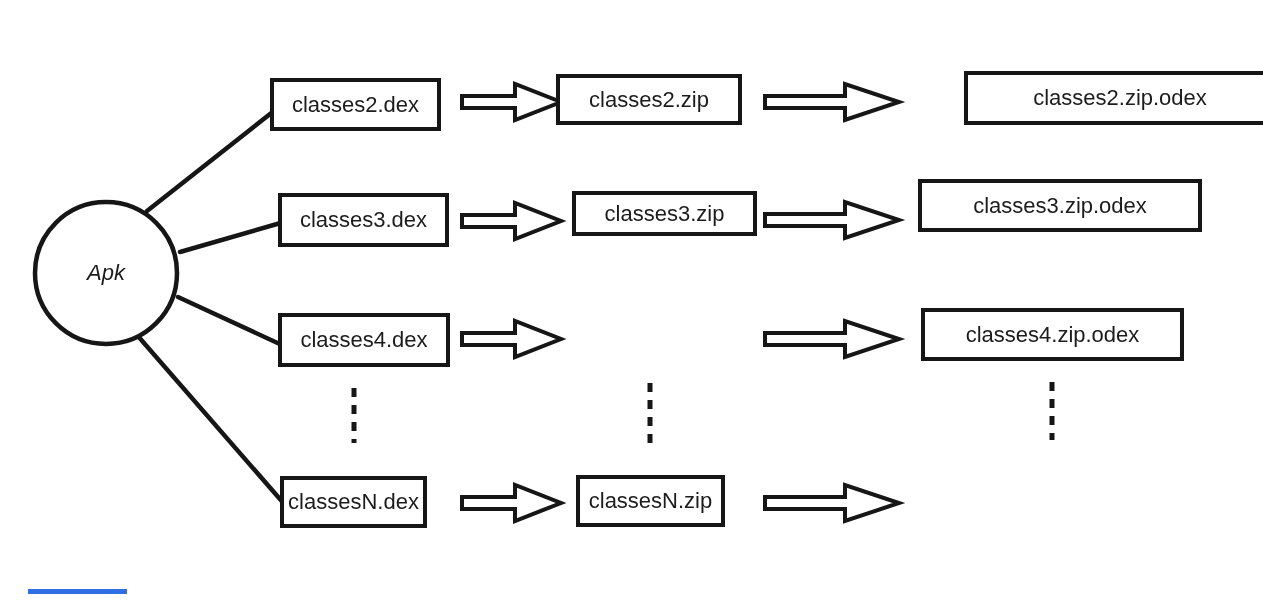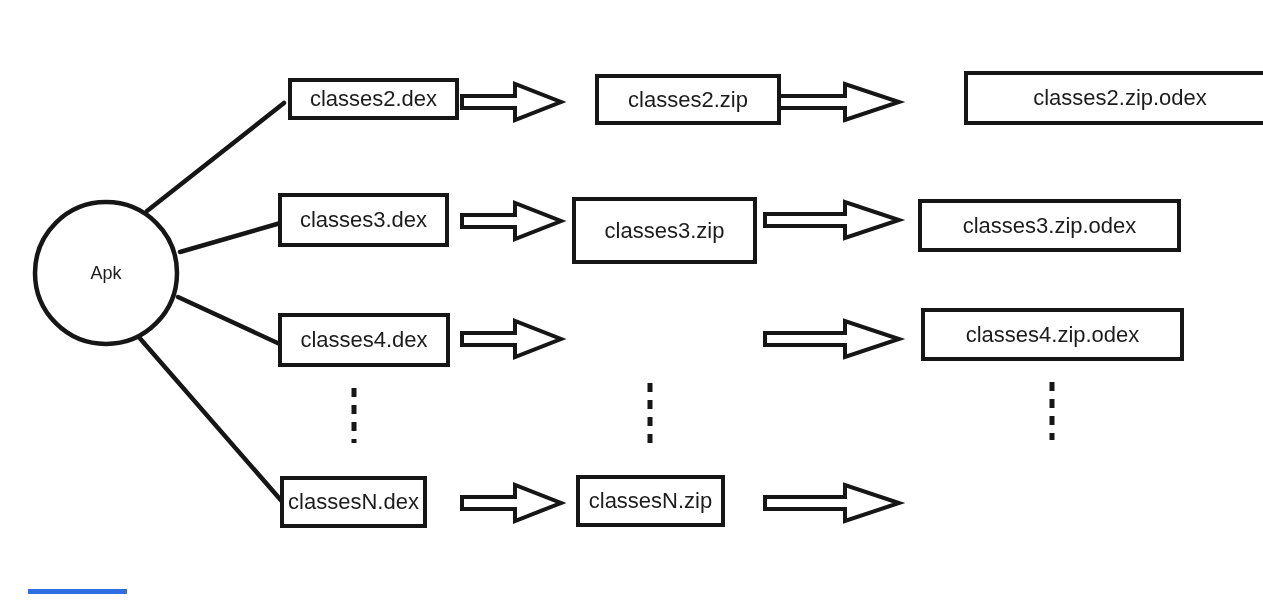--- a/index.html
+++ b/index.html
@@ -13,21 +13,22 @@
   .wires { position:absolute; left:0; top:0; width:1263px; height:604px; color:var(--stroke); }
   .box {
     position:absolute; box-sizing:border-box;
     border:4px solid var(--stroke); background:var(--bg);
     display:flex; align-items:center; justify-content:center;
     font-size:22px; line-height:1; white-space:nowrap;
   }
   .node-label {
     position:absolute; left:33px; top:203px; width:146px; height:140px;
     display:flex; align-items:center; justify-content:center;
-    font-size:18px;
+    font-size:22px;
+    font-style:italic;
   }
   .accent-bar {
     position:absolute; left:28px; top:589px; width:99px; height:5px;
     background:var(--accent);
   }
 </style>
 </head>
 <body>
 
 <div class="canvas">
@@ -51,27 +52,27 @@
     <polygon points="765,333 845,333 845,321 899,339 845,357 845,345 765,345" fill="#ffffff" stroke="currentColor" stroke-width="4"></polygon>
     <polygon points="765,497 845,497 845,485 899,503 845,521 845,509 765,509" fill="#ffffff" stroke="currentColor" stroke-width="4"></polygon>
 
     <line x1="354" y1="388" x2="354" y2="443" stroke="currentColor" stroke-width="5" stroke-dasharray="9 8"></line>
     <line x1="650" y1="383" x2="650" y2="445" stroke="currentColor" stroke-width="5" stroke-dasharray="9 8"></line>
     <line x1="1052" y1="382" x2="1052" y2="440" stroke="currentColor" stroke-width="5" stroke-dasharray="9 8"></line>
   </svg>
 
   <div class="node-label">Apk</div>
 
-  <div class="box" style="left:288px;top:78px;width:171px;height:42px">classes2.dex</div>
-  <div class="box" style="left:595px;top:74px;width:186px;height:51px">classes2.zip</div>
+  <div class="box" style="left:270px;top:78px;width:171px;height:53px">classes2.dex</div>
+  <div class="box" style="left:556px;top:74px;width:186px;height:51px">classes2.zip</div>
   <div class="box" style="left:964px;top:71px;width:312px;height:54px">classes2.zip.odex</div>
 
   <div class="box" style="left:278px;top:193px;width:171px;height:54px">classes3.dex</div>
-  <div class="box" style="left:572px;top:197px;width:185px;height:67px">classes3.zip</div>
-  <div class="box" style="left:918px;top:199px;width:263px;height:53px">classes3.zip.odex</div>
+  <div class="box" style="left:572px;top:191px;width:185px;height:45px">classes3.zip</div>
+  <div class="box" style="left:918px;top:179px;width:284px;height:53px">classes3.zip.odex</div>
 
   <div class="box" style="left:278px;top:313px;width:172px;height:54px">classes4.dex</div>
   <div class="box" style="left:921px;top:308px;width:263px;height:53px">classes4.zip.odex</div>
 
   <div class="box" style="left:280px;top:476px;width:147px;height:52px">classesN.dex</div>
   <div class="box" style="left:576px;top:475px;width:149px;height:52px">classesN.zip</div>
 
   <div class="accent-bar"></div>
 
 </div>

